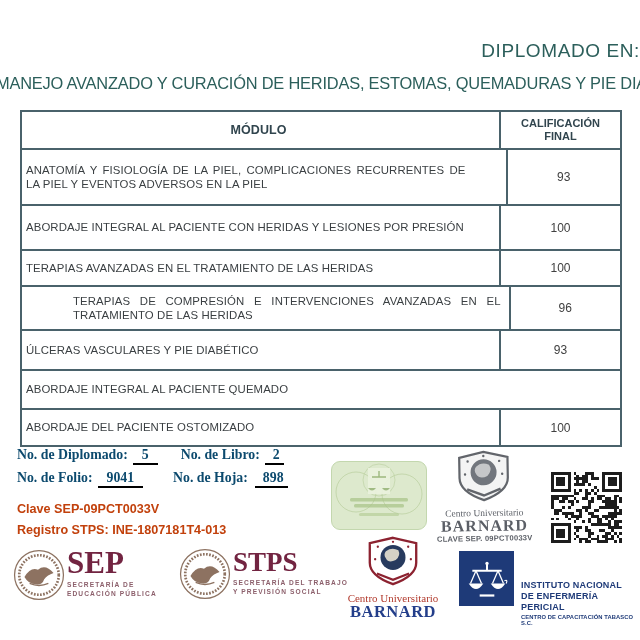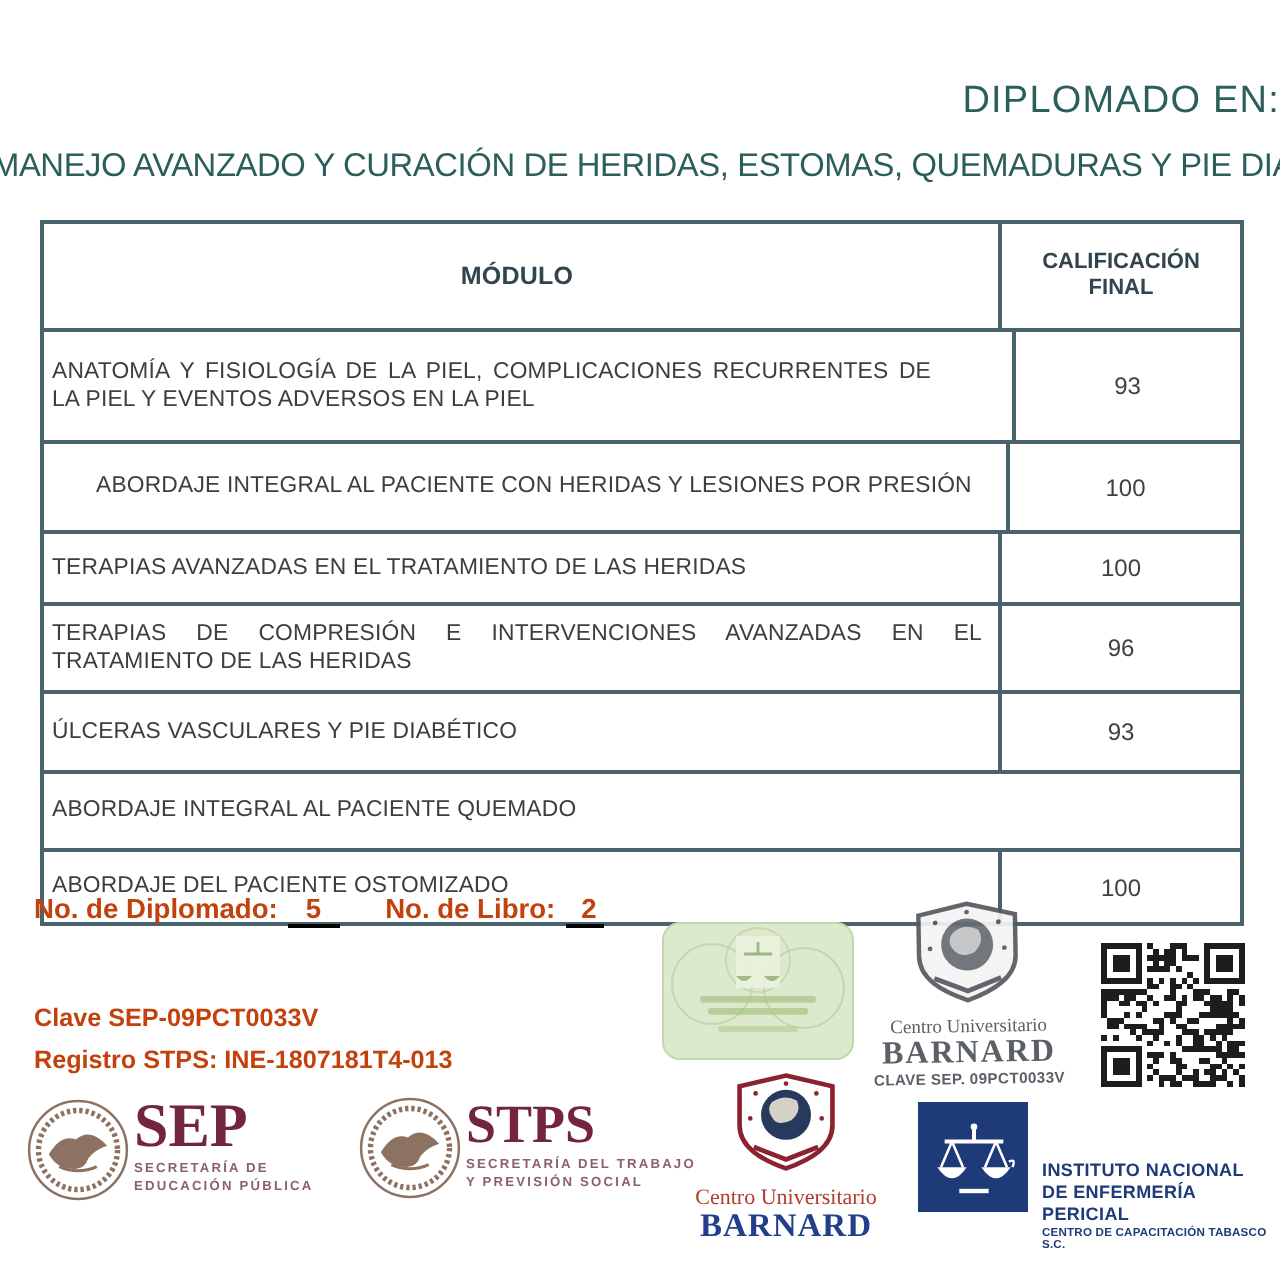--- a/index.html
+++ b/index.html
@@ -16,30 +16,30 @@
   .gtable{position:absolute;top:110px;left:20px;width:602px;
           border:2px solid #4a626b;box-sizing:border-box;background:#fff;}
   .trow{display:flex;border-top:2px solid #4a626b;box-sizing:border-box;}
   .trow:first-child{border-top:none;}
   .cell{box-sizing:border-box;}
   .mcol{width:477px;display:flex;align-items:center;padding:3px 8px 3px 4px;}
   .mcol span{width:100%;text-align:justify;font-size:11.4px;line-height:14.5px;
              color:#3a3f42;letter-spacing:.1px;}
   .gcol{width:121px;border-left:2px solid #4a626b;display:flex;align-items:center;
         justify-content:center;font-size:12px;color:#404040;}
-  .thead{height:52px;}
+  .thead{height:36px;}
   .thead .mcol{justify-content:center;}
   .thead .mcol span{text-align:center;font-weight:bold;font-size:12.5px;color:#31454e;}
   .thead .gcol{font-weight:bold;font-size:11px;line-height:13px;text-align:center;
                color:#31454e;padding:0 14px;}
-  .h56{height:56px;gap:32px;} .h45{height:45px;padding-left:22px;} .h36{height:36px;} .h44{height:44px;}
+  .h56{height:56px;gap:32px;} .h45{height:45px;} .h36{height:36px;} .h44{height:44px;padding-left:47px;}
   .h40{height:40px;} .h39{height:39px;} .h37{height:37px;}
 
   
-  .ids{position:absolute;left:17px;top:447px;font-weight:bold;color:#c2410c;}
+  .ids{position:absolute;left:17px;top:447px;font-weight:bold;color:#0c4a6e;font-family:Liberation Serif, serif;}
   .ids-line{display:flex;align-items:baseline;font-size:13.8px;margin-bottom:5px;}
   .uv{border-bottom:2px solid #000;padding:0 9px;text-align:center;}
   .uv2{border-bottom:2px solid #000;padding:0 4px 0 8px;text-align:center;}
   .gap1{width:23px;} .gap2{width:30px;} .gap3{width:7px;}
   .lbl{white-space:nowrap;} .lblgap{margin-right:5px;}
   .claves{position:absolute;left:17px;top:499px;font-weight:bold;font-size:12.6px;
           color:#c2410c;line-height:21px;}
 
   
   .holo{position:absolute;left:331px;top:461px;width:94px;height:67px;border-radius:9px;
@@ -135,20 +135,28 @@
     </div>
   </div>
 
   <div class="ids">
     <div class="ids-line">
       <span class="lbl lblgap">No. de Diplomado:</span>
       <span class="uv">5</span>
       <span class="gap1"></span>
       <span class="lbl lblgap">No. de Libro:</span>
       <span class="uv2">2</span>
+    </div>
+    <div class="ids-line">
+      <span class="lbl lblgap">No. de Folio:</span>
+      <span class="uv">9041</span>
+      <span class="gap2"></span>
+      <span class="lbl">No. de Hoja:</span>
+      <span class="gap3"></span>
+      <span class="uv2">898</span>
     </div>
   </div>
   <div class="claves">
     <div>Clave SEP-09PCT0033V</div>
     <div>Registro STPS: INE-1807181T4-013</div>
   </div>
 
   <div class="holo">
     <svg width="94" height="67" viewBox="0 0 94 67">
       <circle cx="24" cy="30" r="20" fill="none" stroke="#b9cf9e" stroke-width="1" opacity=".7"></circle>

